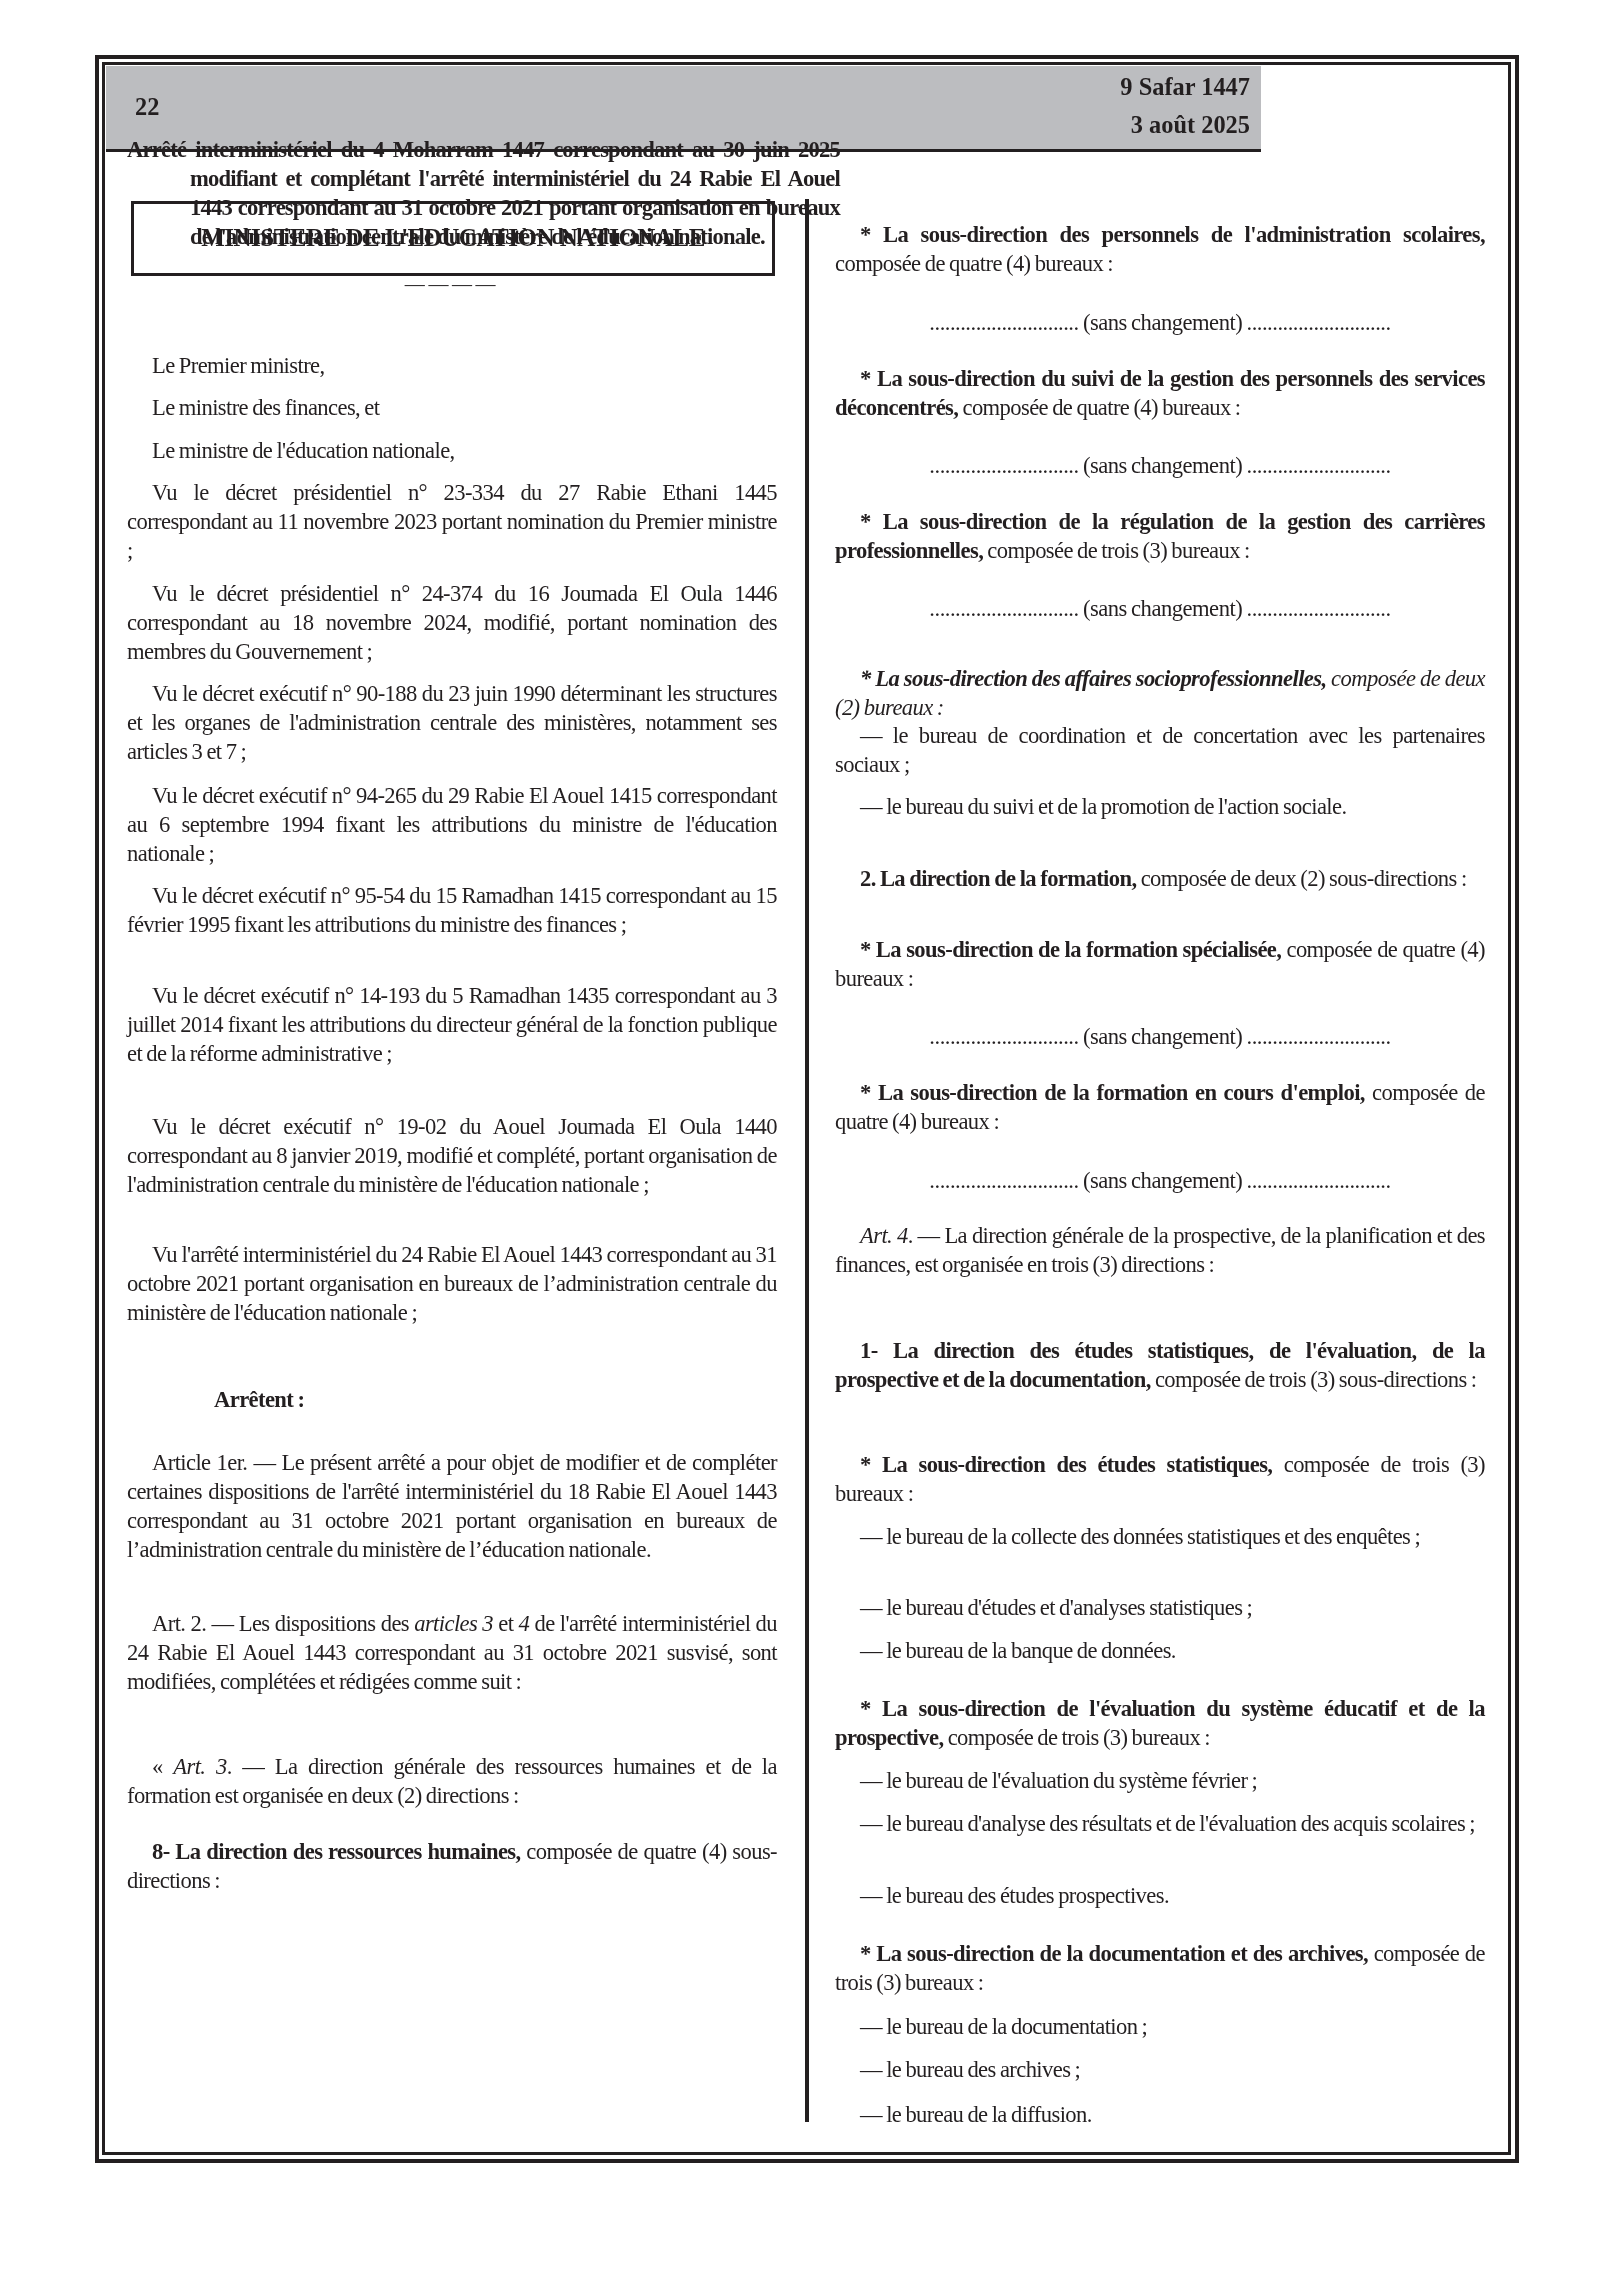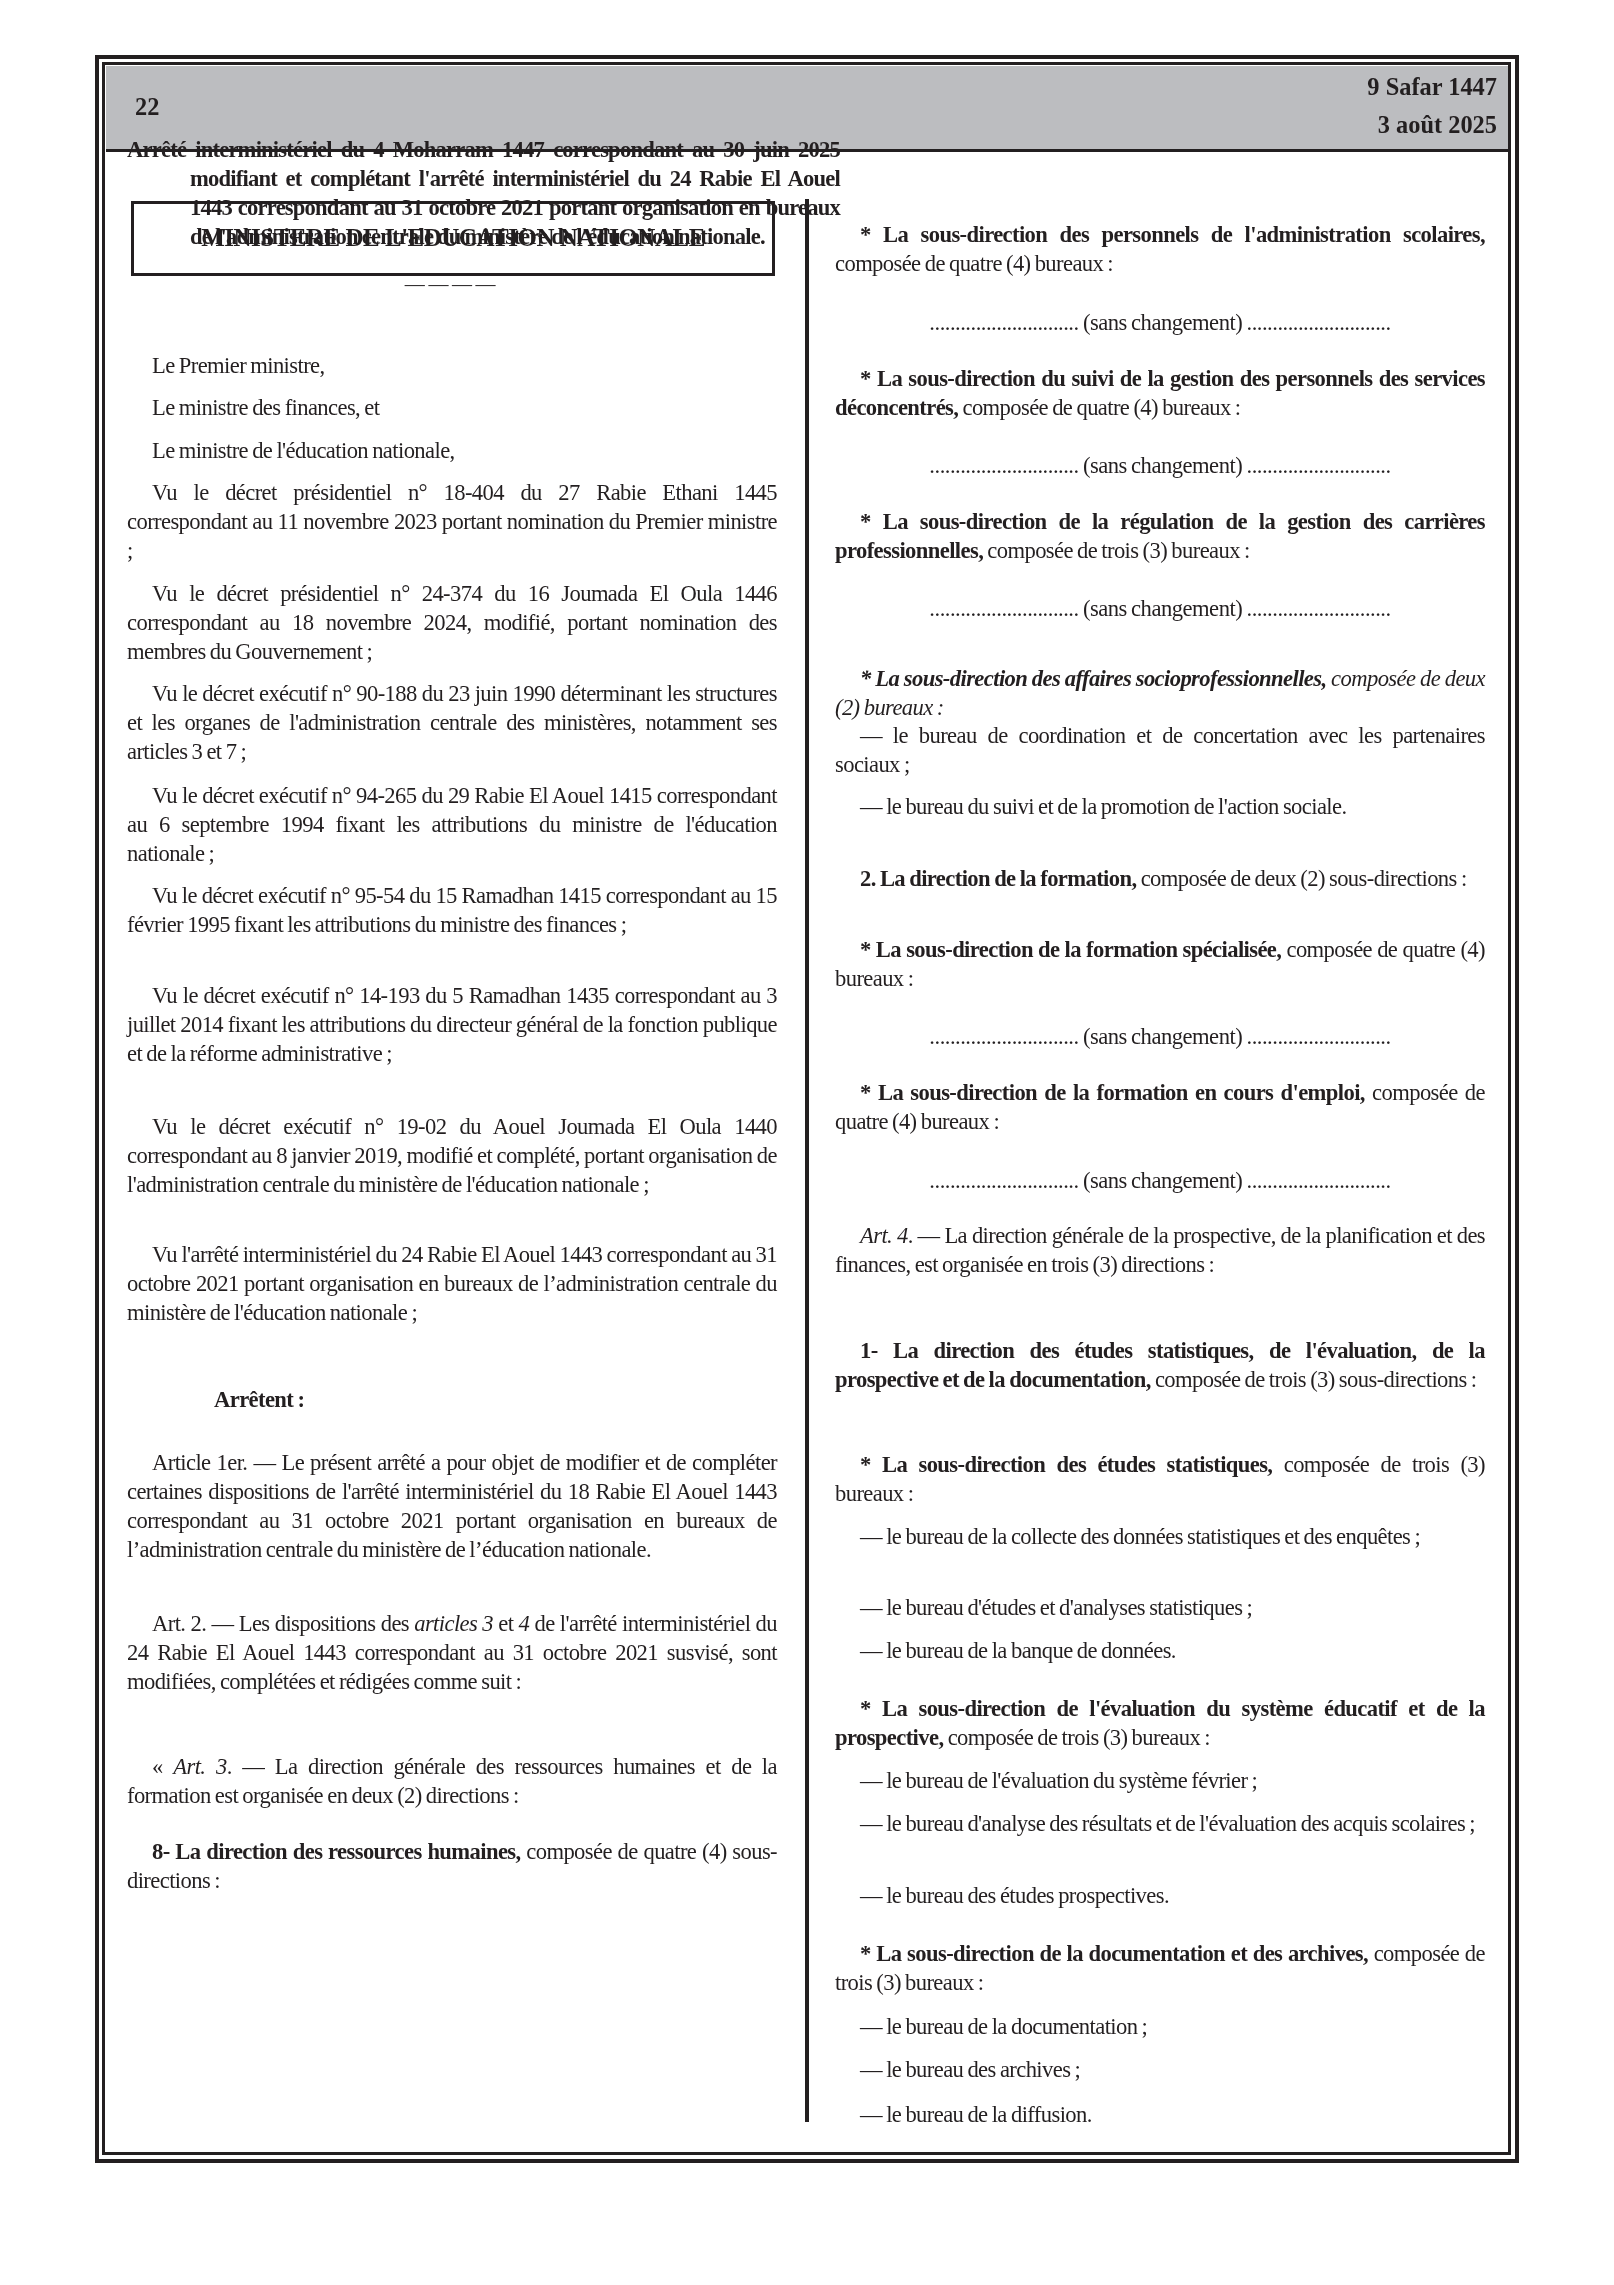--- a/index.html
+++ b/index.html
@@ -2,21 +2,21 @@
 <html style="font-size:14.5px"><head>
 <meta charset="utf-8">
 <style>
   html, body { margin:0; padding:0; background:#ffffff; }
   body { width:1615px; height:2285px; position:relative; overflow:hidden;
          font-family:"Liberation Serif", "DejaVu Serif", serif; color:#231f20; }
   .frame-outer { position:absolute; left:95px; top:55px; width:1424px; height:2108px;
                  box-sizing:border-box; border:4.5px solid #231f20; }
   .frame-inner { position:absolute; left:102px; top:62px; width:1409px; height:2093px;
                  box-sizing:border-box; border:3.6px solid #231f20; }
-  .header { position:absolute; left:106px; top:66px; width:1402px; height:83px;
+  .header { position:absolute; left:106px; top:66px; width:1155px; height:83px;
             background:#bcbdc0; border-bottom:3.6px solid #231f20; box-sizing:content-box; }
   .hdr-page { position:absolute; left:29px; top:27px; font-size:24.4px; font-weight:bold; }
   .hdr-title { position:absolute; left:0; width:1402px; top:27px; text-align:center; font-size:24.4px; font-weight:bold; letter-spacing:-0.5px; }
   .hdr-date1 { position:absolute; right:11px; top:7.2px; font-size:24.4px; font-weight:bold; }
   .hdr-date2 { position:absolute; right:11px; top:45px; font-size:24.4px; font-weight:bold; }
 
   .ministry-box { position:absolute; left:131px; top:201px; width:644px; height:75px;
                   box-sizing:border-box; border:3.6px solid #231f20; text-align:center;
                   font-size:25px; font-weight:bold; line-height:68px; letter-spacing:-0.5px; }
   .divider { position:absolute; left:805px; top:199px; width:3.6px; height:1923px; background:#231f20; }
@@ -51,21 +51,21 @@
 <div class="divider"></div>
 
 <div class="col colL">
   <div class="p title-block" style="top:107px;">Arrêté interministériel du 4 Moharram 1447 correspondant au 30 juin 2025 modifiant et complétant l'arrêté interministériel du 24 Rabie El Aouel 1443 correspondant au 31 octobre 2021 portant organisation en bureaux de l'administration centrale du ministère de l'éducation nationale.</div>
   <div class="dash" style="top:273px;">————</div>
 
   <div class="p ind" style="top:323px;">Le Premier ministre,</div>
   <div class="p ind" style="top:365px;">Le ministre des finances, et</div>
   <div class="p ind" style="top:408px;">Le ministre de l'éducation nationale,</div>
 
-  <div class="p ind" style="top:450px;">Vu le décret présidentiel n° 18-404 du 27 Rabie Ethani 1445 correspondant au 11 novembre 2023 portant nomination du Premier ministre ;</div>
+  <div class="p ind" style="top:450px;">Vu le décret présidentiel n° 23-334 du 27 Rabie Ethani 1445 correspondant au 11 novembre 2023 portant nomination du Premier ministre ;</div>
   <div class="p ind" style="top:551px;">Vu le décret présidentiel n° 24-374 du 16 Joumada El Oula 1446 correspondant au 18 novembre 2024, modifié, portant nomination des membres du Gouvernement ;</div>
   <div class="p ind" style="top:651px;">Vu le décret exécutif n° 90-188 du 23 juin 1990 déterminant les structures et les organes de l'administration centrale des ministères, notamment ses articles 3 et 7 ;</div>
   <div class="p ind" style="top:753px;">Vu le décret exécutif n° 94-265 du 29 Rabie El Aouel 1415 correspondant au 6 septembre 1994 fixant les attributions du ministre de l'éducation nationale ;</div>
   <div class="p ind" style="top:853px;">Vu le décret exécutif n° 95-54 du 15 Ramadhan 1415 correspondant au 15 février 1995 fixant les attributions du ministre des finances ;</div>
   <div class="p ind" style="top:953px;">Vu le décret exécutif n° 14-193 du 5 Ramadhan 1435 correspondant au 3 juillet 2014 fixant les attributions du directeur général de la fonction publique et de la réforme administrative ;</div>
   <div class="p ind" style="top:1084px;">Vu le décret exécutif n° 19-02 du Aouel Joumada El Oula 1440 correspondant au 8 janvier 2019, modifié et complété, portant organisation de l'administration centrale du ministère de l'éducation nationale ;</div>
   <div class="p ind" style="top:1212px;">Vu l'arrêté interministériel du 24 Rabie El Aouel 1443 correspondant au 31 octobre 2021 portant organisation en bureaux de l’administration centrale du ministère de l'éducation nationale ;</div>
 
   <div class="p b" style="top:1357px; padding-left:87px;">Arrêtent :</div>
 

